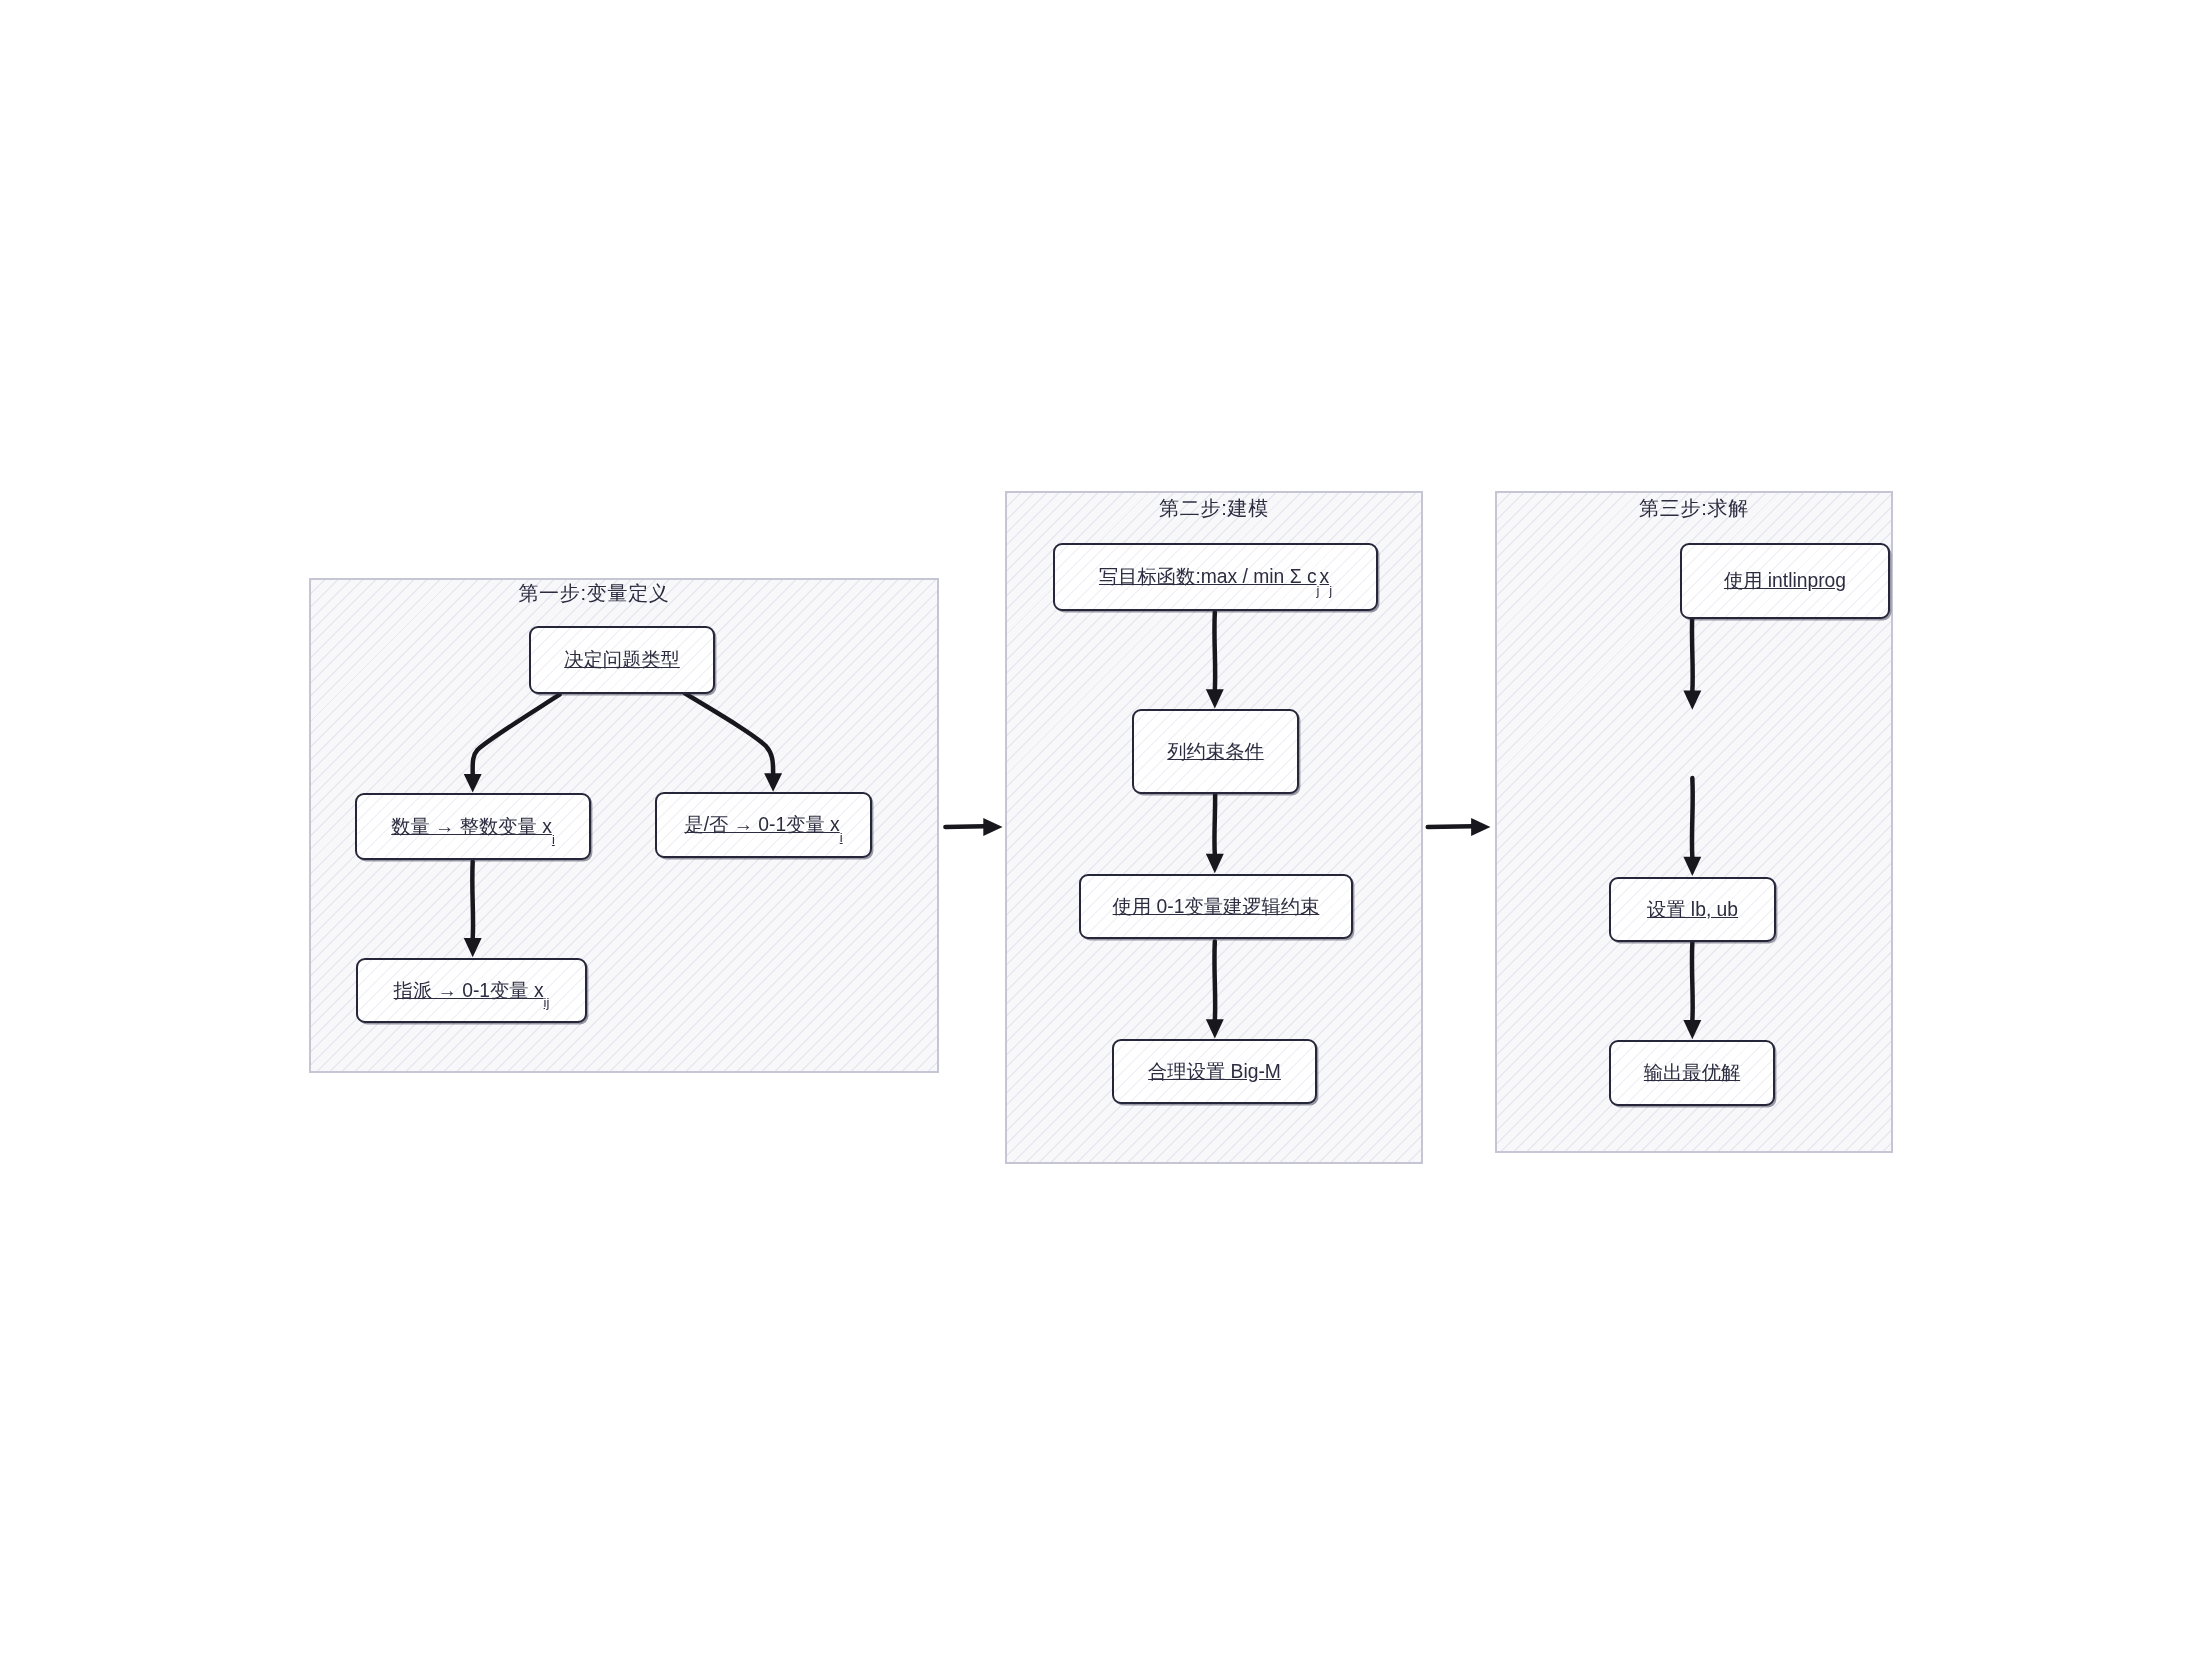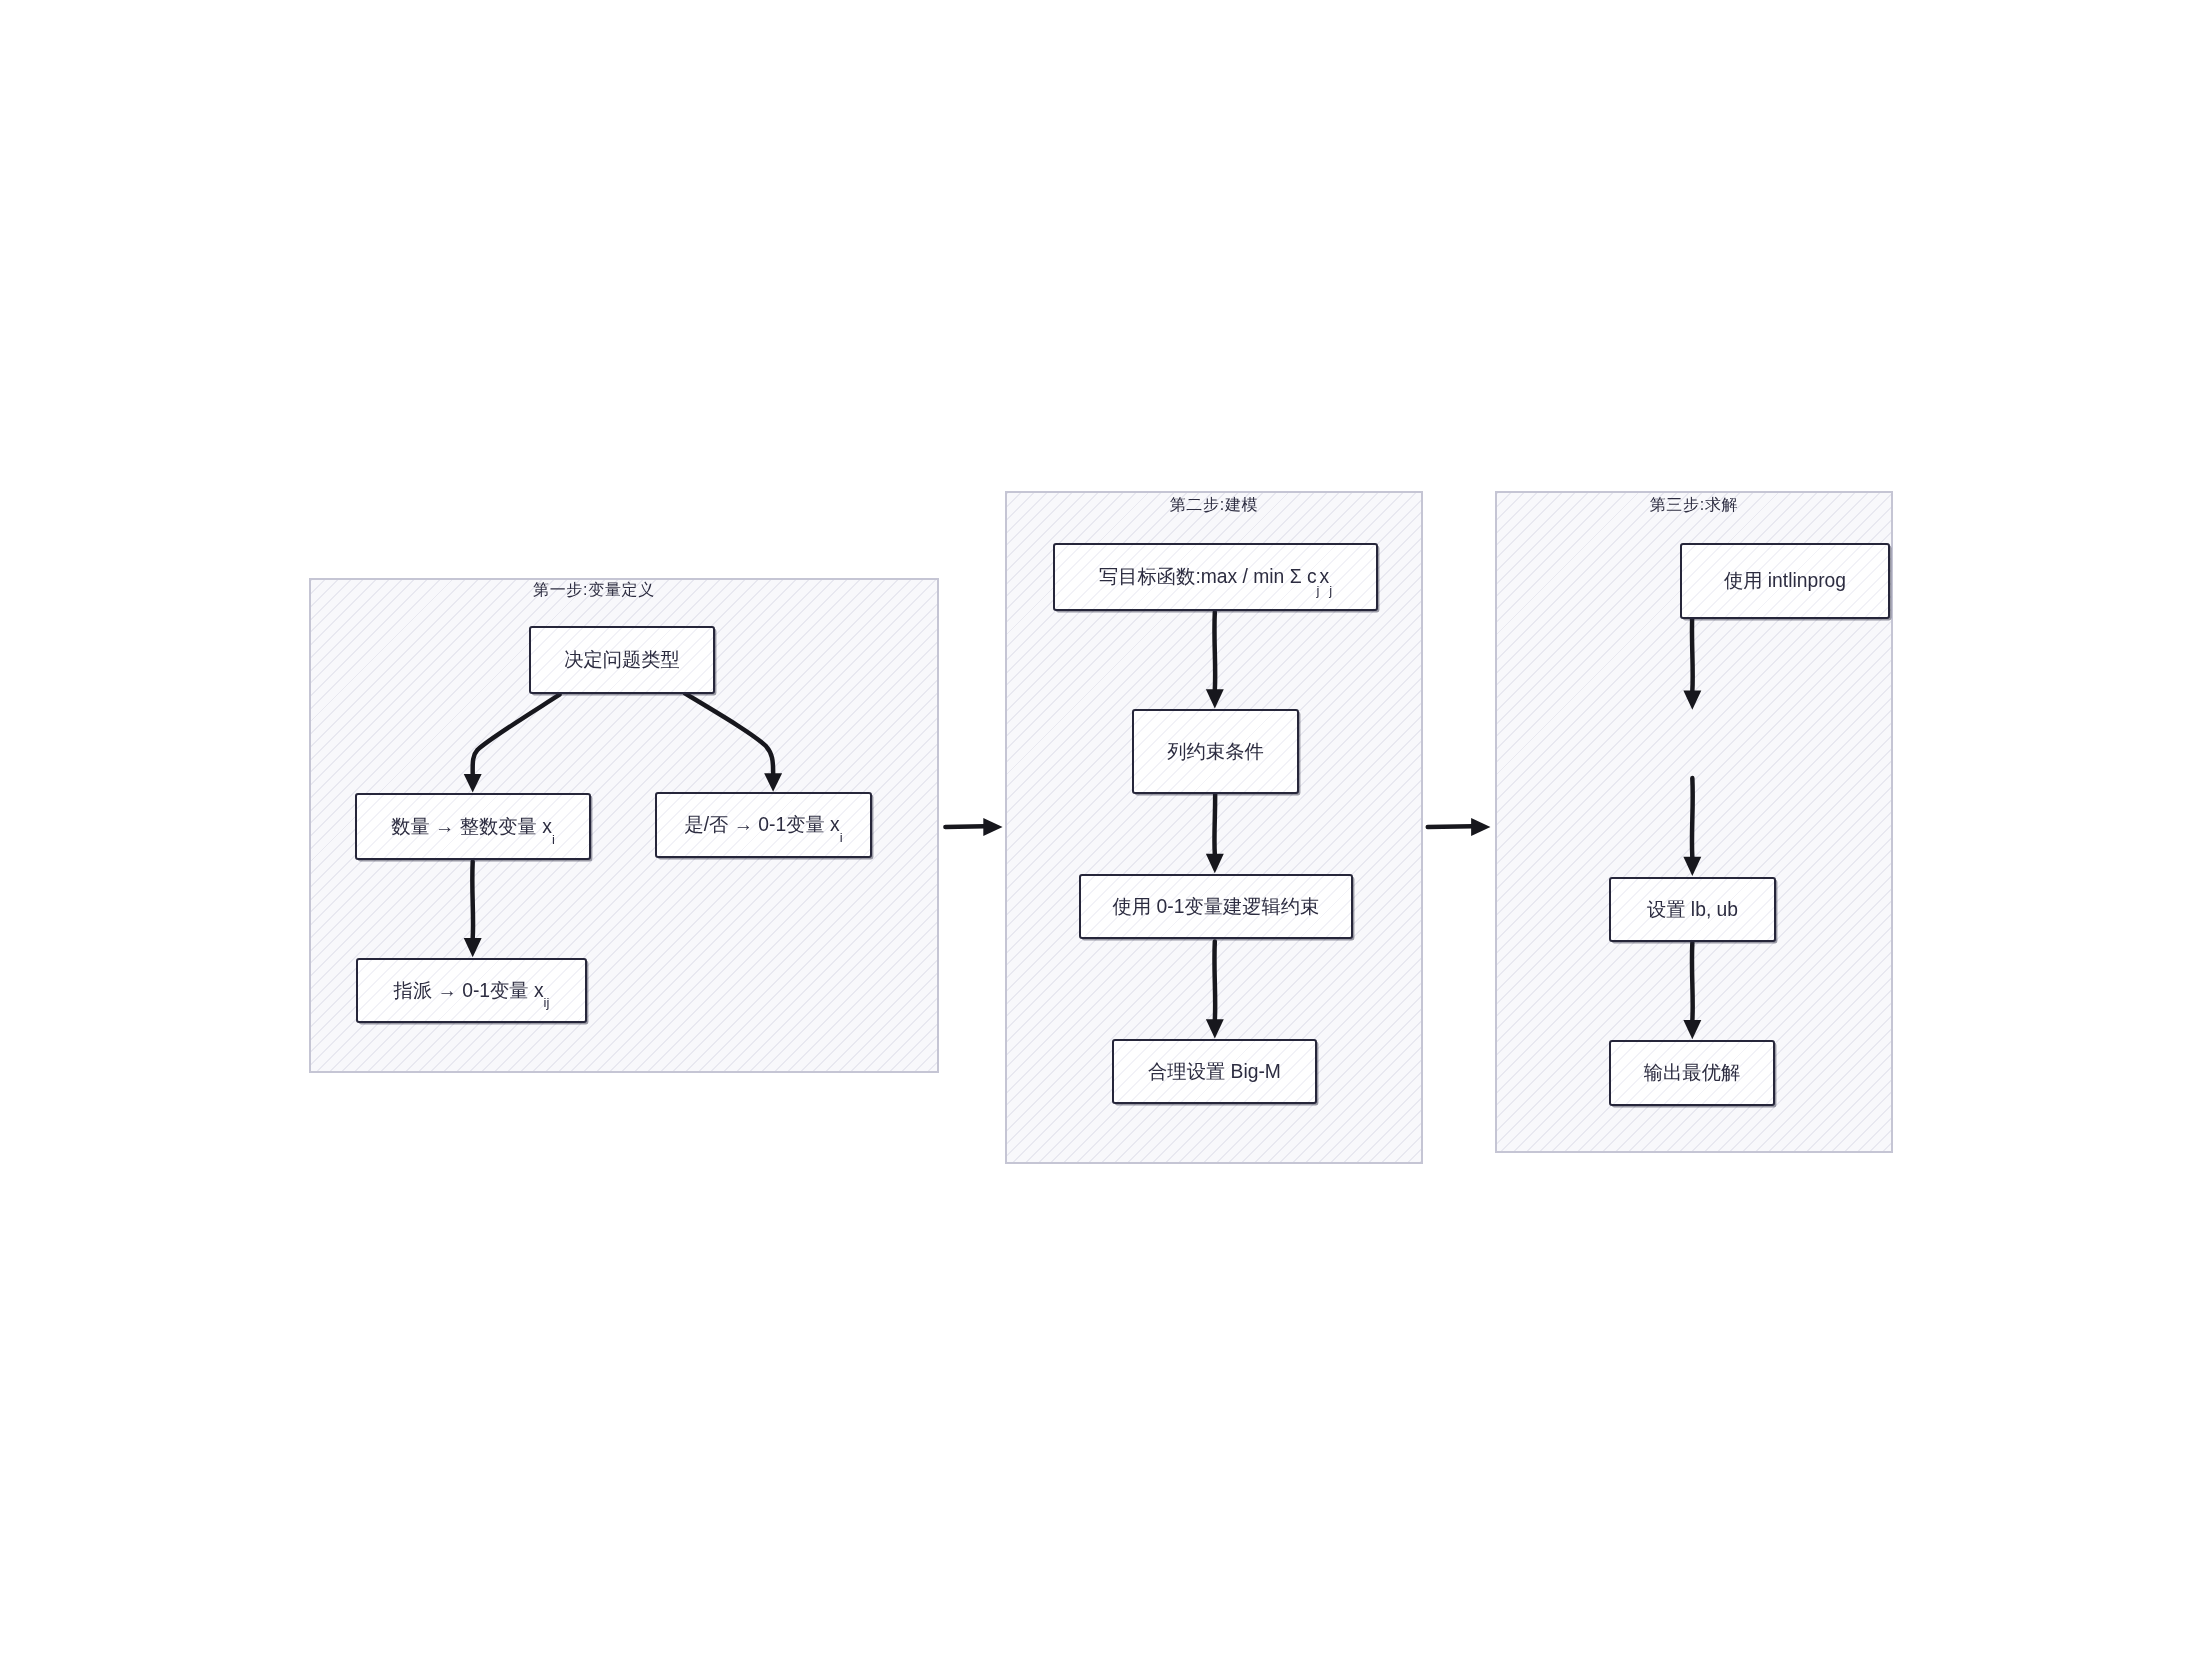--- a/index.html
+++ b/index.html
@@ -12,39 +12,40 @@
   }
   .panel{
     position:absolute;
     box-sizing:border-box;
     border:2.1px solid #c5c5d4;
     background:repeating-linear-gradient(135deg,#e8e8f0 0px,#e8e8f0 1.4px,rgba(0,0,0,0) 1.4px,rgba(0,0,0,0) 9px) #f8f8fb;
   }
   .panel-title{
     position:absolute;
     text-align:center;
-    font-size:16px;
+    font-size:20px;
     font-weight:500;
     color:#2c2c40;
     letter-spacing:0.7px;
     white-space:nowrap;
   }
   .node{
     position:absolute;
     box-sizing:border-box;
     border:2.8px solid #26263a;
-    border-radius:3px;
+    border-radius:9px;
     background:repeating-linear-gradient(135deg,#f2f2f7 0px,#f2f2f7 1.4px,rgba(0,0,0,0) 1.4px,rgba(0,0,0,0) 9px) #ffffff;
     box-shadow:2.1px 2.1px 0 -0.7px rgba(38,38,58,0.45);
     display:flex;
     align-items:center;
     justify-content:center;
     white-space:nowrap;
     color:#2c2c40;
     font-size:19.3px;
+    text-decoration:underline;
   }
   .node .sub{
     font-size:13px;
     align-self:flex-end;
     position:relative;
     top:-18px;
     line-height:0;
   }
   .node .lbl{line-height:1;}
   #arrows{position:absolute;left:0;top:0;pointer-events:none;}

